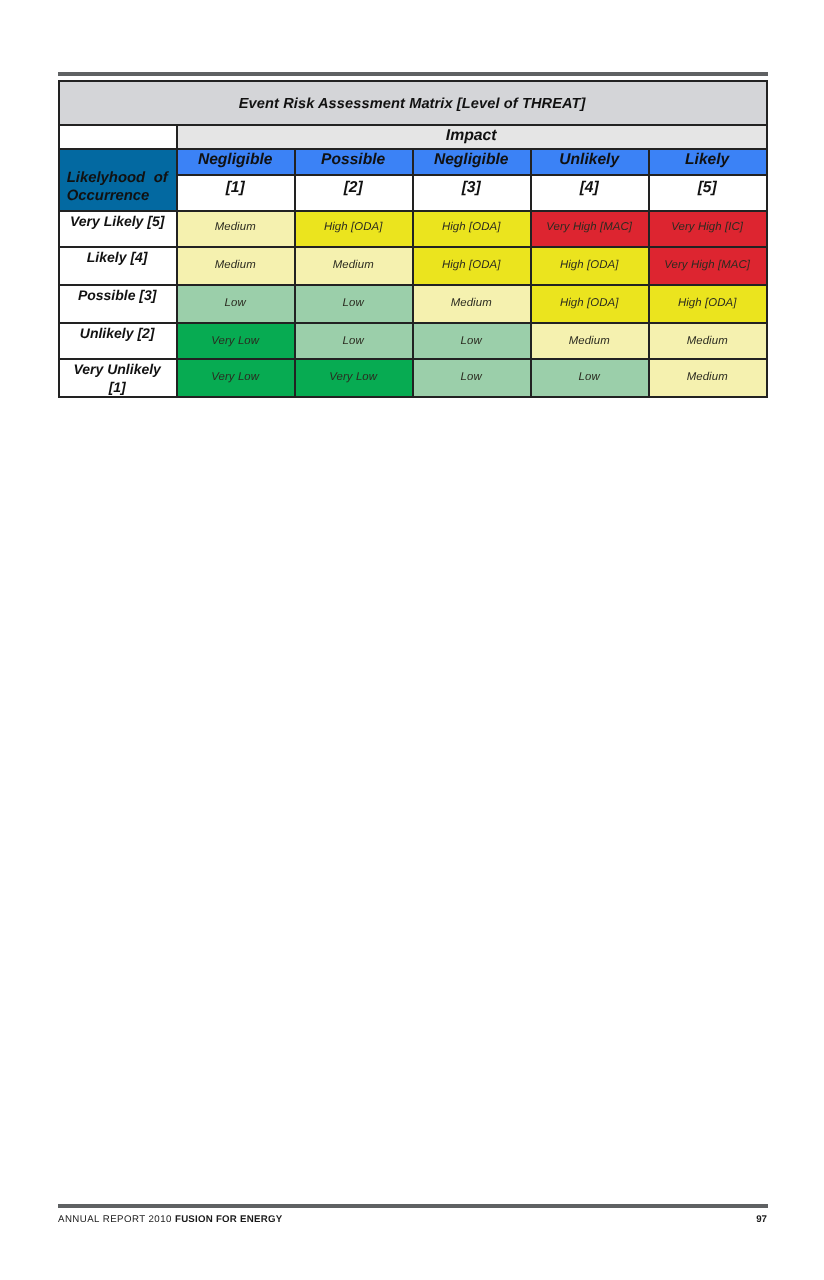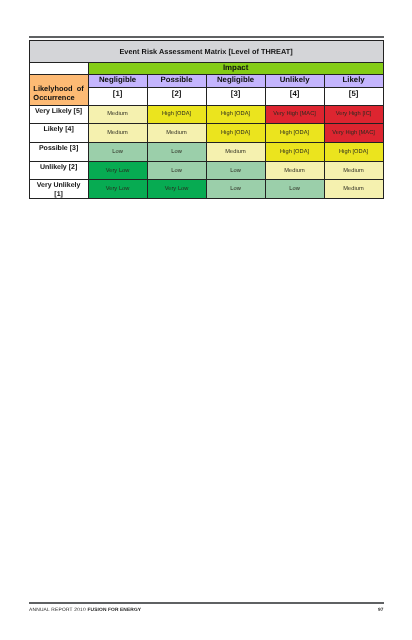--- a/index.html
+++ b/index.html
@@ -27,53 +27,54 @@
     border-collapse: collapse;
     table-layout: fixed;
   }
   table.matrix td {
     box-sizing: border-box;
     border: 0.9px solid #222;
     text-align: center;
     vertical-align: middle;
     padding: 0;
     color: #111;
+    font-style: italic;
   }
 
   .title-row td {
     background: #d4d5d8;
     height: 21.6px;
     font-size: 7.3px;
     font-weight: bold;
     letter-spacing: 0.05px;
     color: #000;
   }
   .impact-row td.blank { background:#fff; height: 12.1px; }
   .impact-row td.impact {
-    background:#84cc16;
+    background:#e5e5e5;
     font-size: 7.9px;
     font-weight: bold;
     height: 12.1px;
     vertical-align: top;
     padding-top: 0.4px;
     line-height: 1.2;
   }
 
   table.matrix td.likelihood {
-    background:#fdba74;
+    background:#0369a1;
     font-size: 7.45px;
     font-weight: bold;
     text-align: justify;
     text-align-last: left;
     padding: 9.6px 3.75px 0 3.75px;
     line-height: 9.1px;
     vertical-align: top;
   }
   .hn-row td.hcell {
-    background:#c4b5fd;
+    background:#3b82f6;
     font-size: 7.8px;
     font-weight: bold;
     height: 12.9px;
     vertical-align: top;
     padding-top: 0.6px;
     line-height: 1.2;
     margin-top: 12px;
   }
   .hi-row td.hcell {
     background:#fff;

